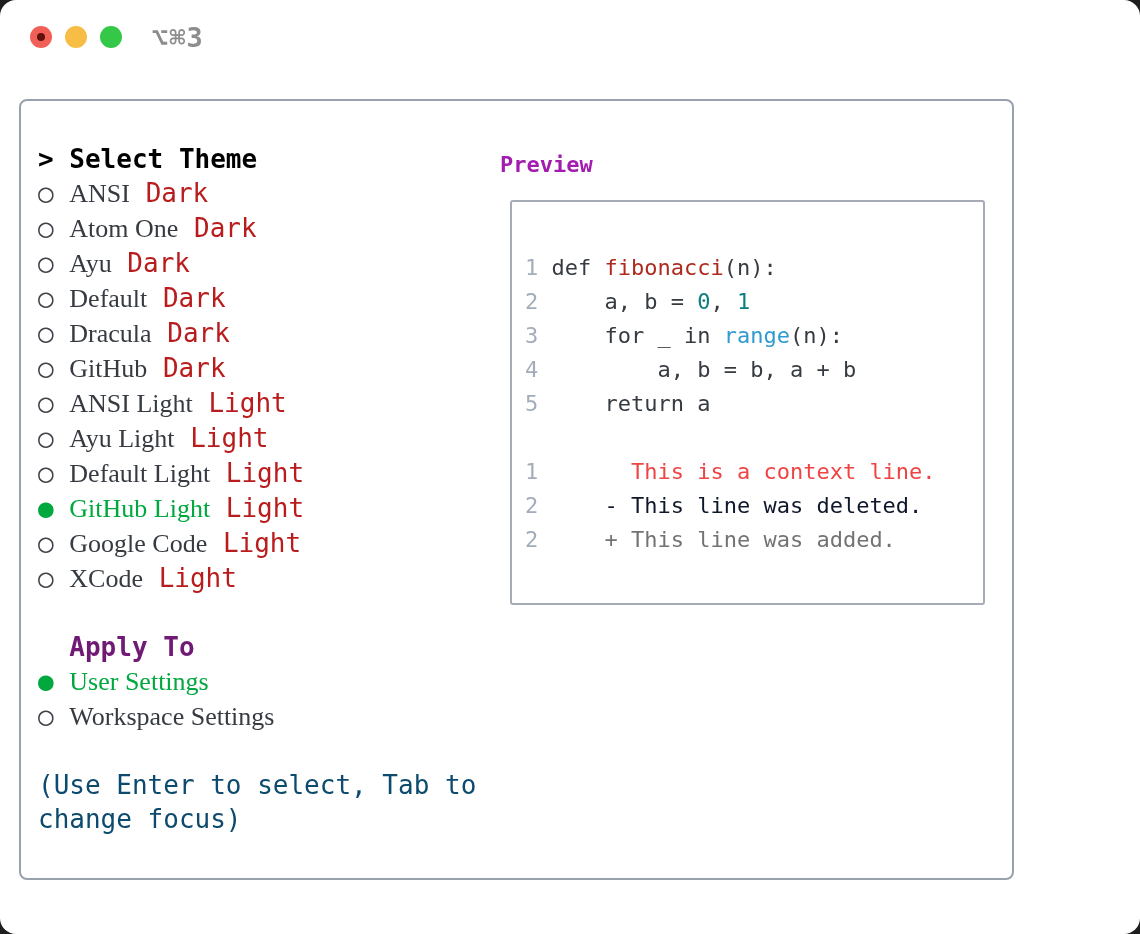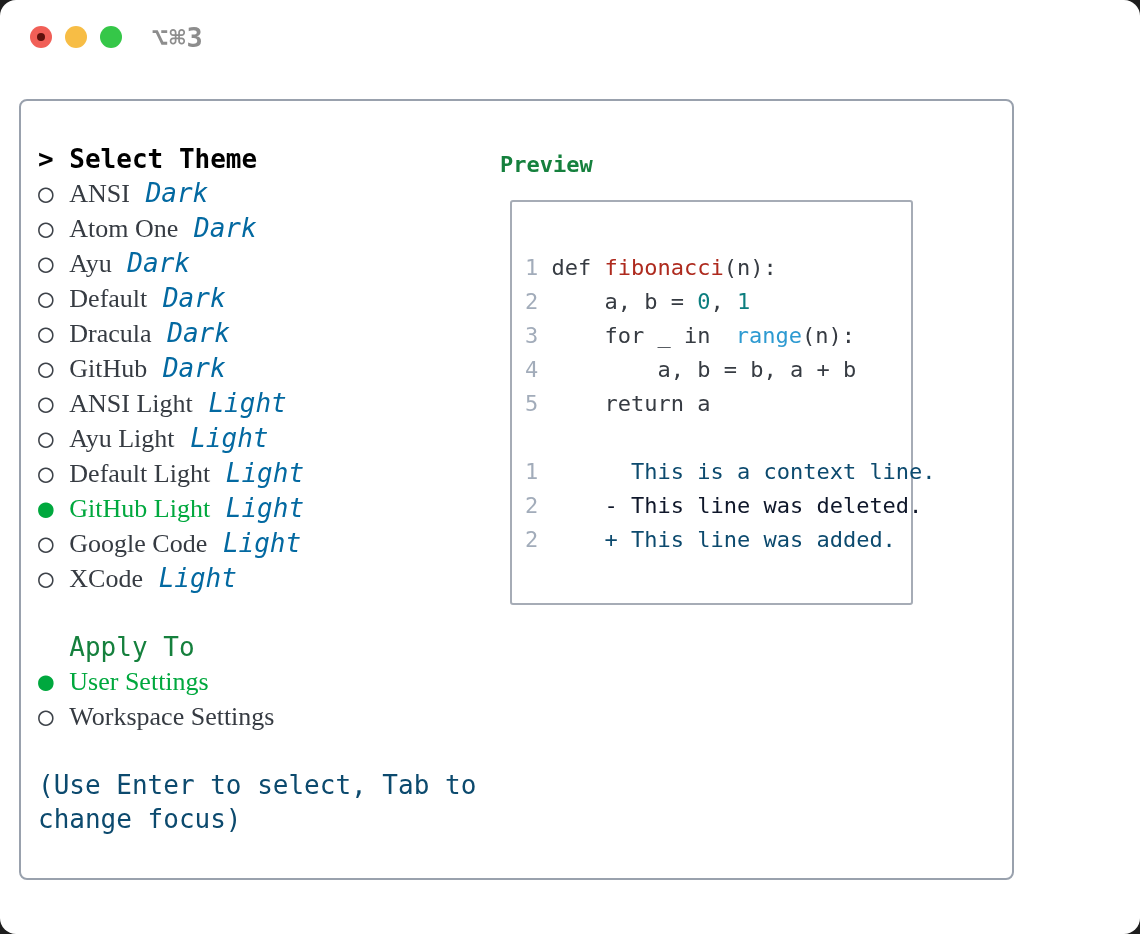--- a/index.html
+++ b/index.html
@@ -36,46 +36,46 @@
   
   .left-col {
     position:absolute; left:17px; top:30px;
     font-size:26px; line-height:34px; white-space:pre;margin-top:11px;
   }
   .row { white-space:pre; }
   .row-title { font-weight:bold; color:#000000; }
   .prompt { font-weight:bold; color:#000000; }
   .marker { color:#3e434a; }
   .name { color:#363b42;font-family:Liberation Serif, serif; }
-  .variant { color:#0369a1;font-style:italic; }
+  .variant { color:#b91c1c; }
   .selected .marker, .selected .name { color:#00a83e; }
-  .section-title { color:#15803d; }
+  .section-title { color:#701a75;font-weight:bold; }
   .hint { color:#0c4a6e; }
 
   
   .preview-title {
     position:absolute; left:479px; top:47px; font-size:22px; line-height:34px;
-    font-weight:bold; color:#15803d;
+    font-weight:bold; color:#a21caf;
   }
   .preview-box {
-    position:absolute; left:489px; top:99px; width:403px; height:405px;
+    position:absolute; left:489px; top:99px; width:475px; height:405px;
     border:2px solid #a6acb6; border-radius:3px; background:#ffffff;
   }
   .preview-lines {
     position:absolute; left:13px; top:49px; right:6px;
     font-size:22px; line-height:34px; white-space:pre;
   }
   .seg-num     { color:#a2acba; }
   .seg-fg      { color:#363b42; }
   .seg-func    { color:#ae2a1e; }
   .seg-const   { color:#0c7e7f; }
-  .seg-builtin { color:#2d9ad1;margin-left:12px; }
-  .seg-ctx     { color:#0c4a6e; }
+  .seg-builtin { color:#2d9ad1; }
+  .seg-ctx     { color:#ef4444; }
   .seg-del     { color:#0f172a; }
-  .seg-add     { color:#0c4a6e; }
+  .seg-add     { color:#737373; }
 </style>
 </head>
 <body>
 
 <div class="window">
 
   <div class="titlebar">
     <div class="lights">
       <span class="light red">
           <span class="dot"></span>

